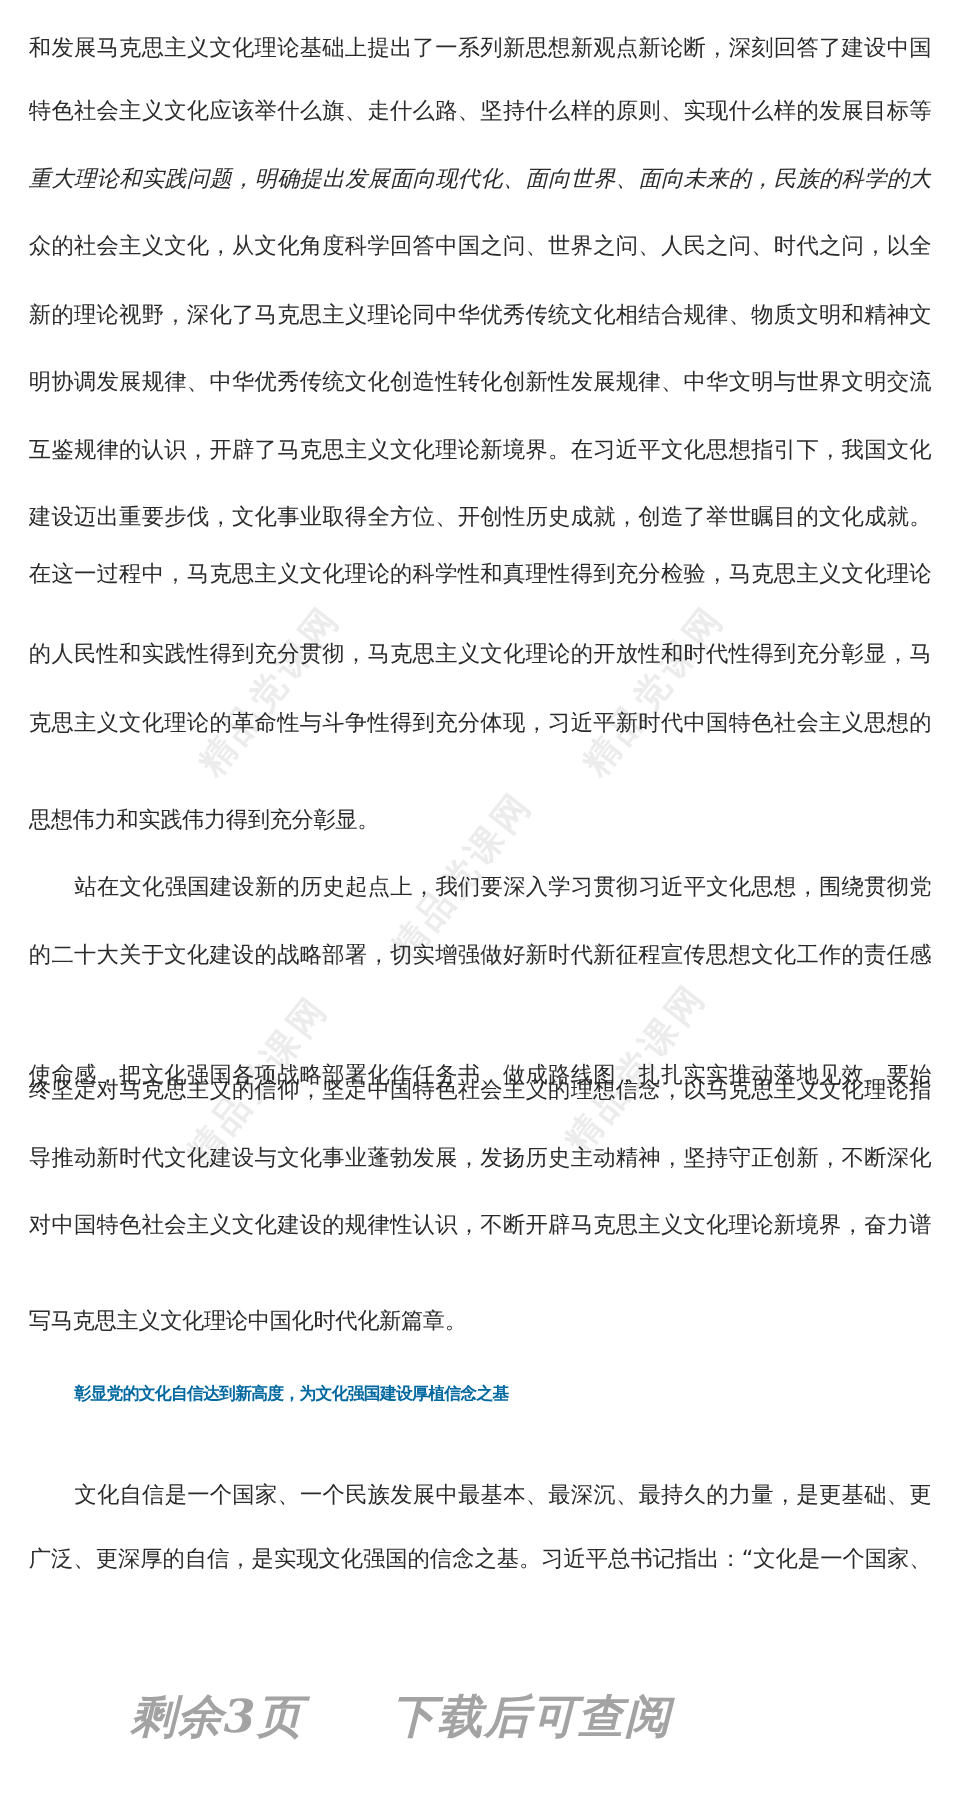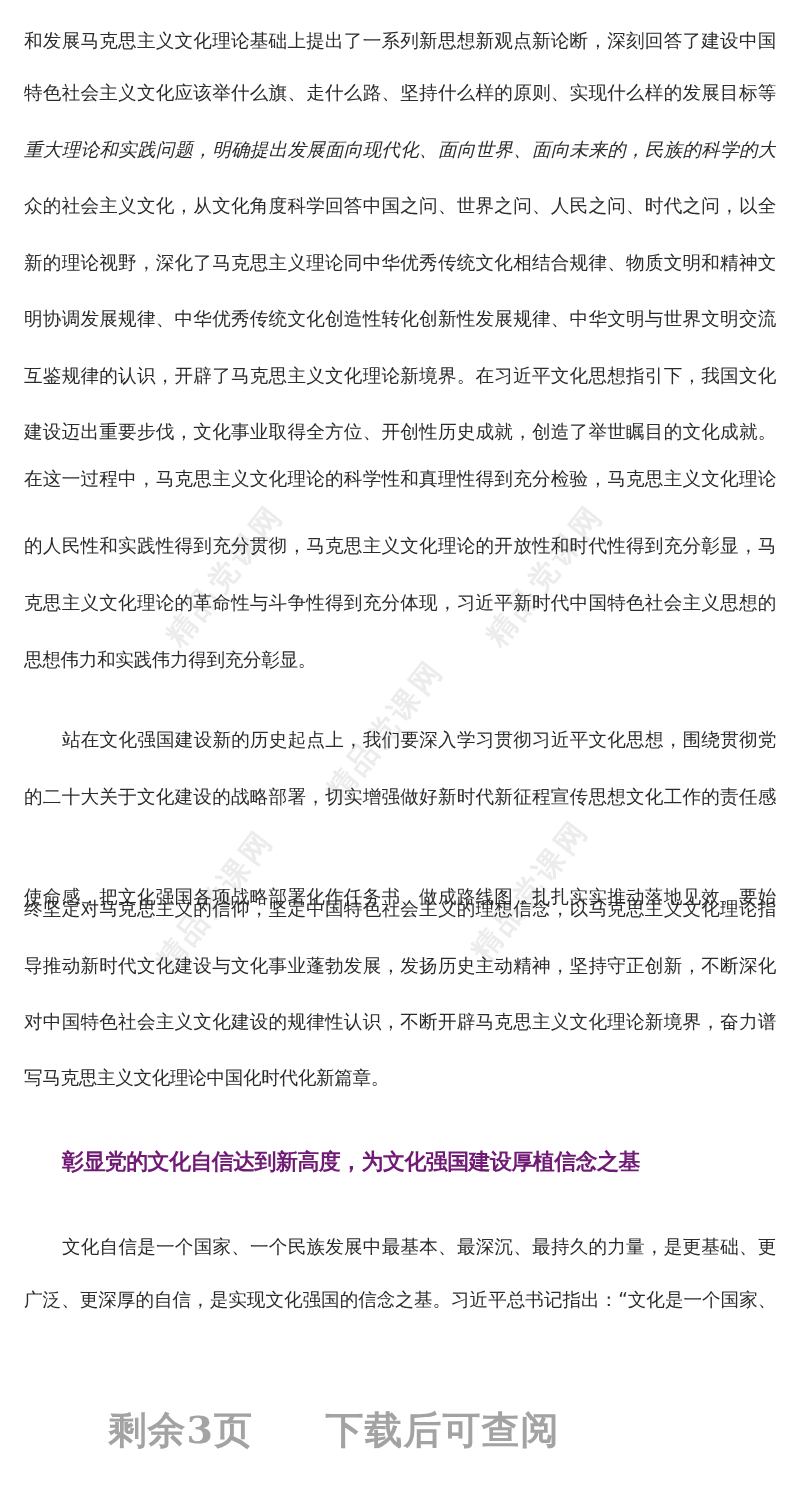--- a/index.html
+++ b/index.html
@@ -2,31 +2,31 @@
 <html><head>
 <meta charset="utf-8">
 <style>
   html, body { margin: 0; padding: 0; background: #ffffff; }
   body { width: 800px; height: 1507px; position: relative; overflow: hidden;
          font-family: "DejaVu Sans", "Liberation Sans", sans-serif; color: #2b2b2b; }
   .page { position: absolute; left: 0; top: 0; width: 800px; height: 1507px; }
   .line { position: absolute; left: 24px; width: 752px; height: 28px; line-height: 28px;
           font-size: 18.6px; white-space: nowrap; letter-spacing: -0.35px;
           text-align: justify; text-align-last: justify; overflow: hidden; }
-  .line.last { text-align-last: left; }
+  .line.last { text-align-last: left; margin-top: 24px; }
   .line.indent { left: 62px; width: 714px; }
   .heading { position: absolute; left: 62px; height: 28px; line-height: 28px;
-             font-size: 22px; font-weight: bold; color: #701a75; white-space: nowrap;
+             font-size: 14px; font-weight: bold; color: #0369a1; white-space: nowrap;
              letter-spacing: -0.6px; }
   .watermark { position: absolute; font-size: 30px; color: rgba(200,200,200,0.35);
                transform: rotate(-52deg); transform-origin: center; white-space: nowrap;
                pointer-events: none; letter-spacing: 4px; font-weight: bold; }
   .footer { position: absolute; left: 0; top: 1405px; width: 668px; height: 56px;
             text-align: center; font-size: 38px; font-weight: bold; color: #a3a3a3;
-            font-family: "DejaVu Serif", "Liberation Serif", serif; letter-spacing: 1px; }
+            font-family: "DejaVu Serif", "Liberation Serif", serif; letter-spacing: 1px; font-style: italic; }
   .footer span { display: inline-block; }
   .footer .gap { width: 44px; }
 </style>
 </head>
 <body>
 
 <div class="page">
 
   <div class="watermark" style="left:140px; top:555px;">精品党课网</div>
   <div class="watermark" style="left:460px; top:555px;">精品党课网</div>

